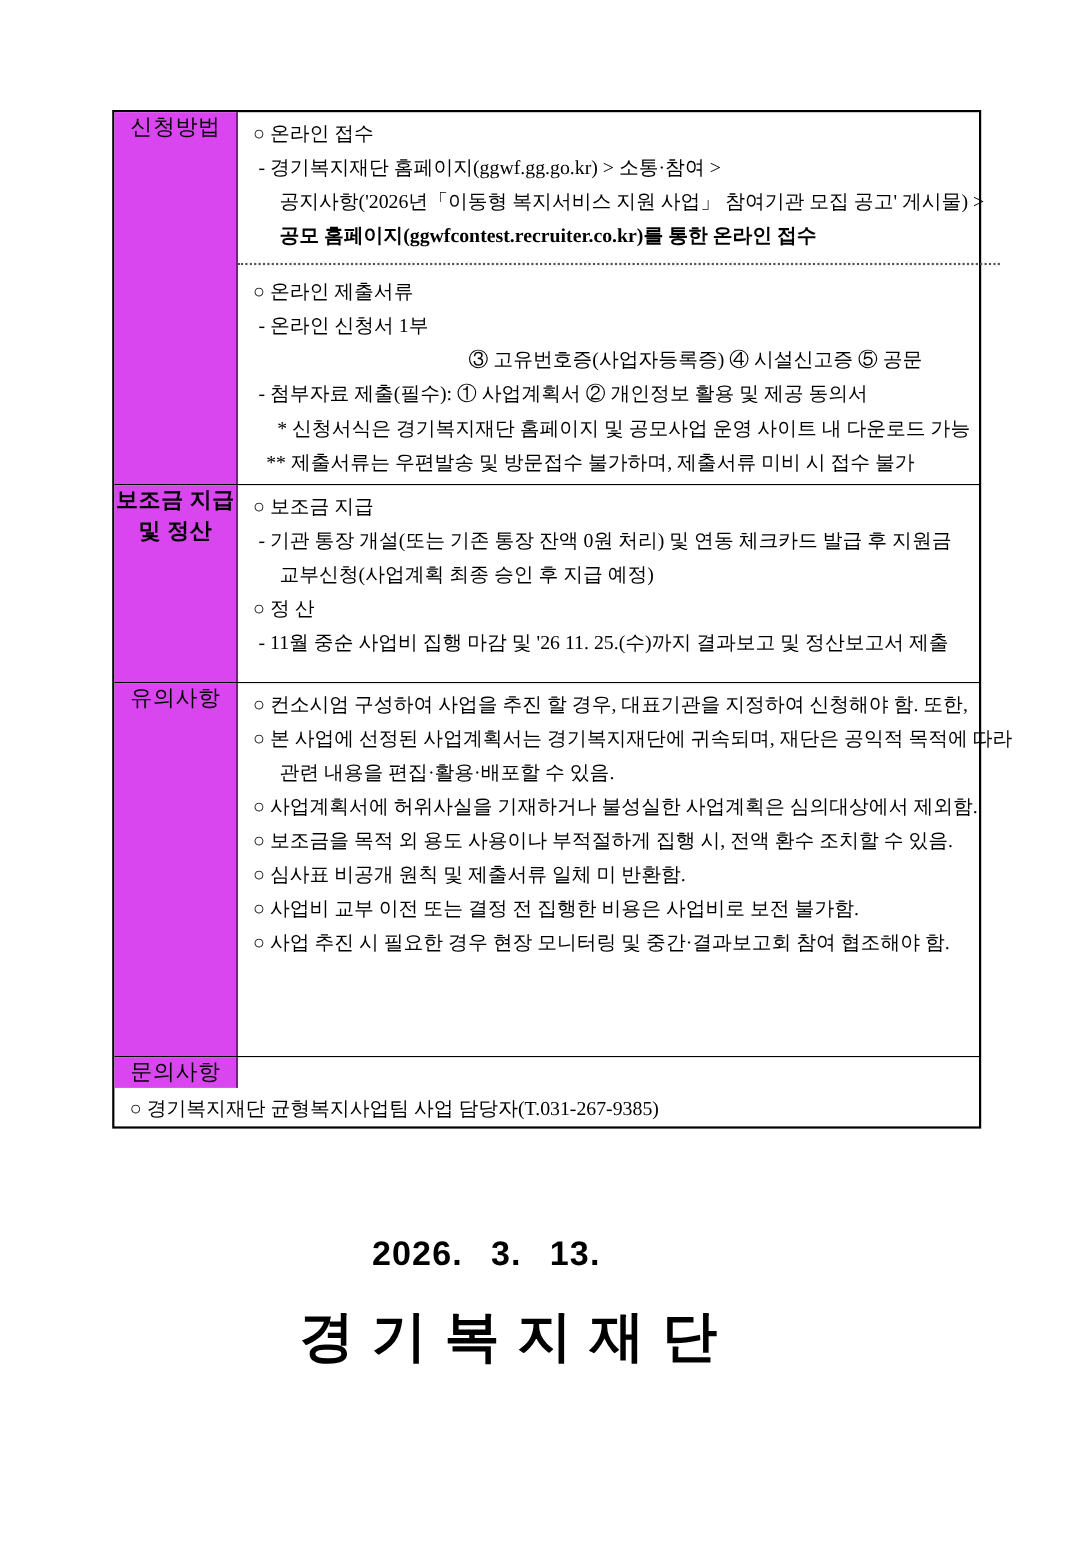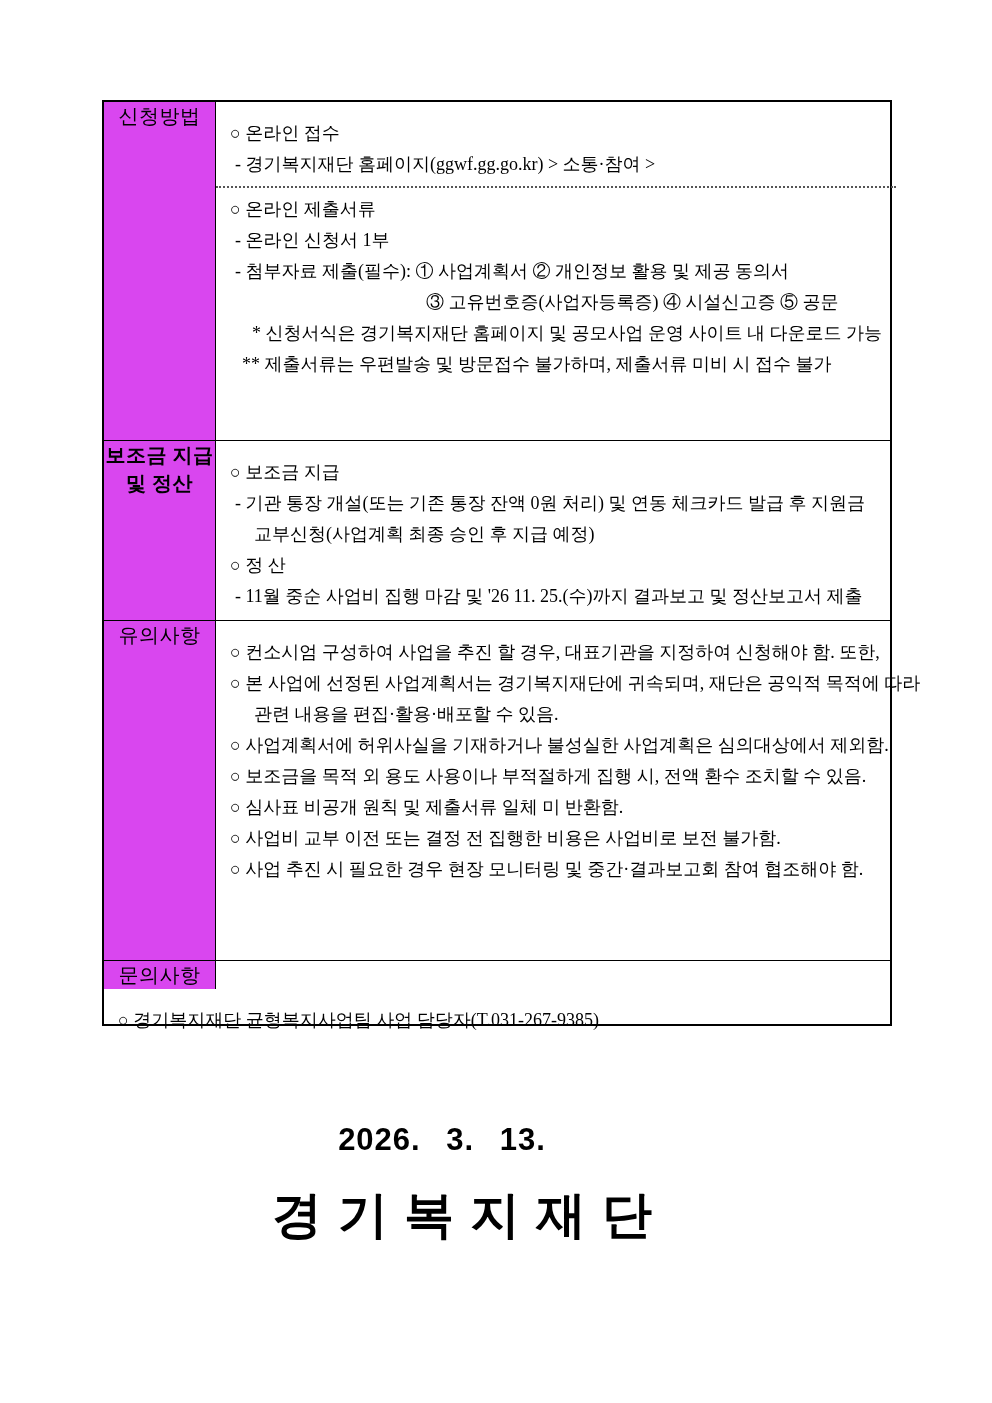--- a/index.html
+++ b/index.html
@@ -33,22 +33,22 @@
     justify-content: center;
     box-sizing: border-box;
   }
   .label-inner { text-align: center; }
   .label-line { font-size: 20px; line-height: 28px; letter-spacing: 0.5px; }
   .bold { font-weight: bold; }
   .content-cell {
     flex: 1;
     display: flex;
     flex-direction: column;
-    justify-content: flex-start;
-    padding: 16px 14px;
+    justify-content: space-between;
+    padding: 4px 14px;
     box-sizing: border-box;
   }
   .line {
     font-size: 18px;
     line-height: 31px;
     white-space: nowrap;
     letter-spacing: 0px;
   }
   .ind-o     { padding-left: 0; }
   .ind-dash  { padding-left: 5px; }
@@ -92,27 +92,29 @@
       <div class="row" style="height: 338px;">
         <div class="label-cell">
           <div class="label-inner">
             <div class="label-line">신청방법</div>
           </div>
         </div>
         <div class="content-cell">
           <div class="section">
             <div class="line ind-o">○ 온라인 접수</div>
             <div class="line ind-dash">- 경기복지재단 홈페이지(ggwf.gg.go.kr) &gt; 소통·참여 &gt;</div>
+            <div class="line ind-cont">공지사항('2026년「이동형 복지서비스 지원 사업」 참여기관 모집 공고' 게시물) &gt;</div>
+            <div class="line ind-cont bold">공모 홈페이지(ggwfcontest.recruiter.co.kr)를 통한 온라인 접수</div>
           </div>
           <div class="dotted-divider"></div>
           <div class="section">
             <div class="line ind-o">○ 온라인 제출서류</div>
             <div class="line ind-dash">- 온라인 신청서 1부</div>
+            <div class="line ind-num">③ 고유번호증(사업자등록증) ④ 시설신고증 ⑤ 공문</div>
             <div class="line ind-dash">- 첨부자료 제출(필수): ① 사업계획서 ② 개인정보 활용 및 제공 동의서</div>
-            <div class="line ind-num">③ 고유번호증(사업자등록증) ④ 시설신고증 ⑤ 공문</div>
             <div class="line ind-star">* 신청서식은 경기복지재단 홈페이지 및 공모사업 운영 사이트 내 다운로드 가능</div>
             <div class="line ind-star2">** 제출서류는 우편발송 및 방문접수 불가하며, 제출서류 미비 시 접수 불가</div>
           </div>
         </div>
       </div>
       <div class="row" style="height: 180px;">
         <div class="label-cell">
           <div class="label-inner">
             <div class="label-line bold">보조금 지급</div>
             <div class="label-line bold">및 정산</div>

